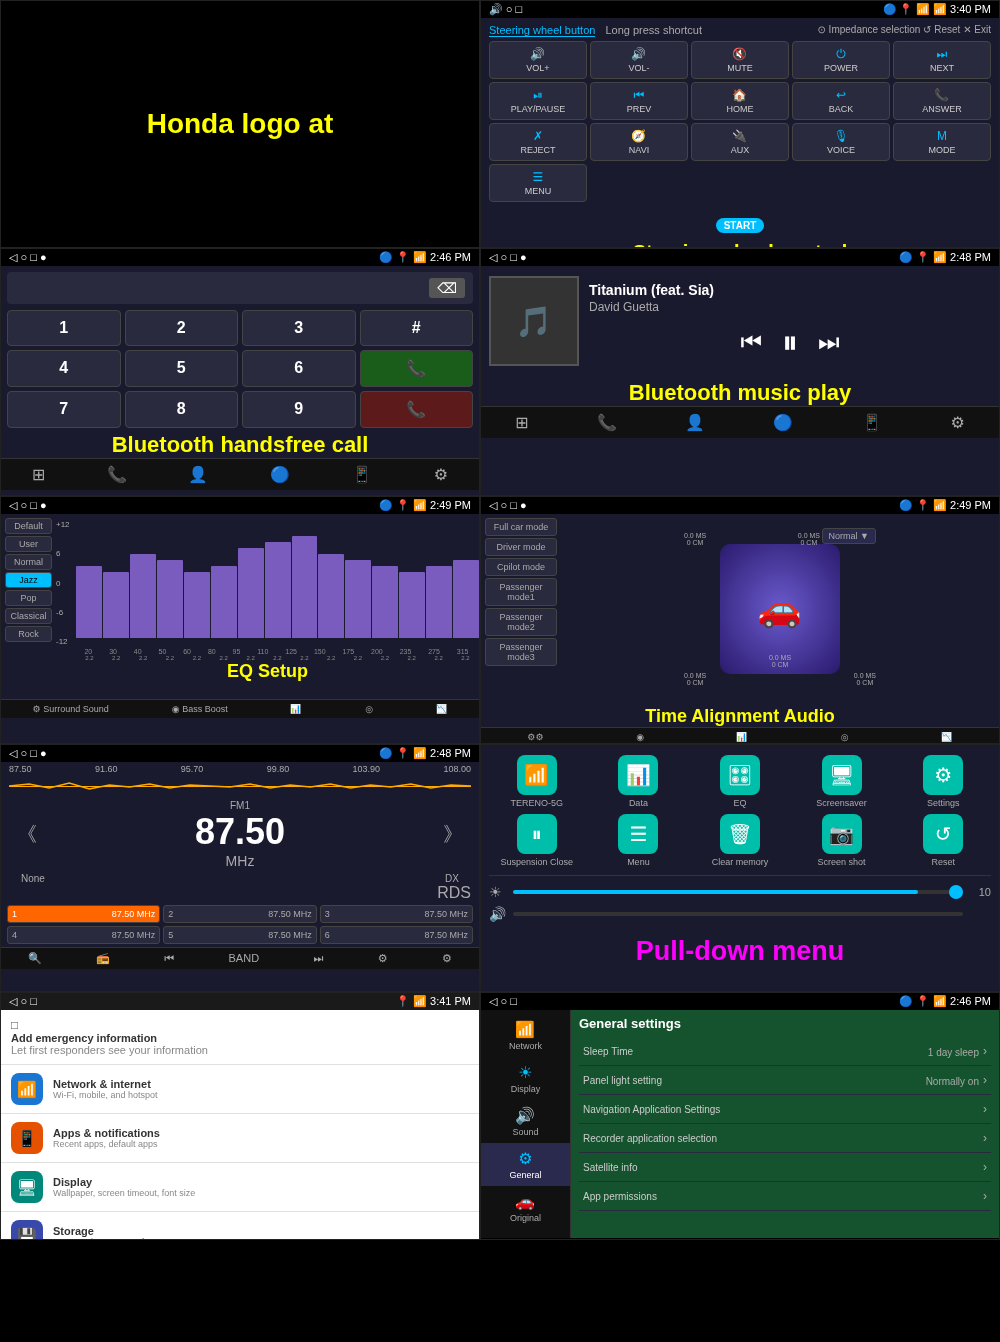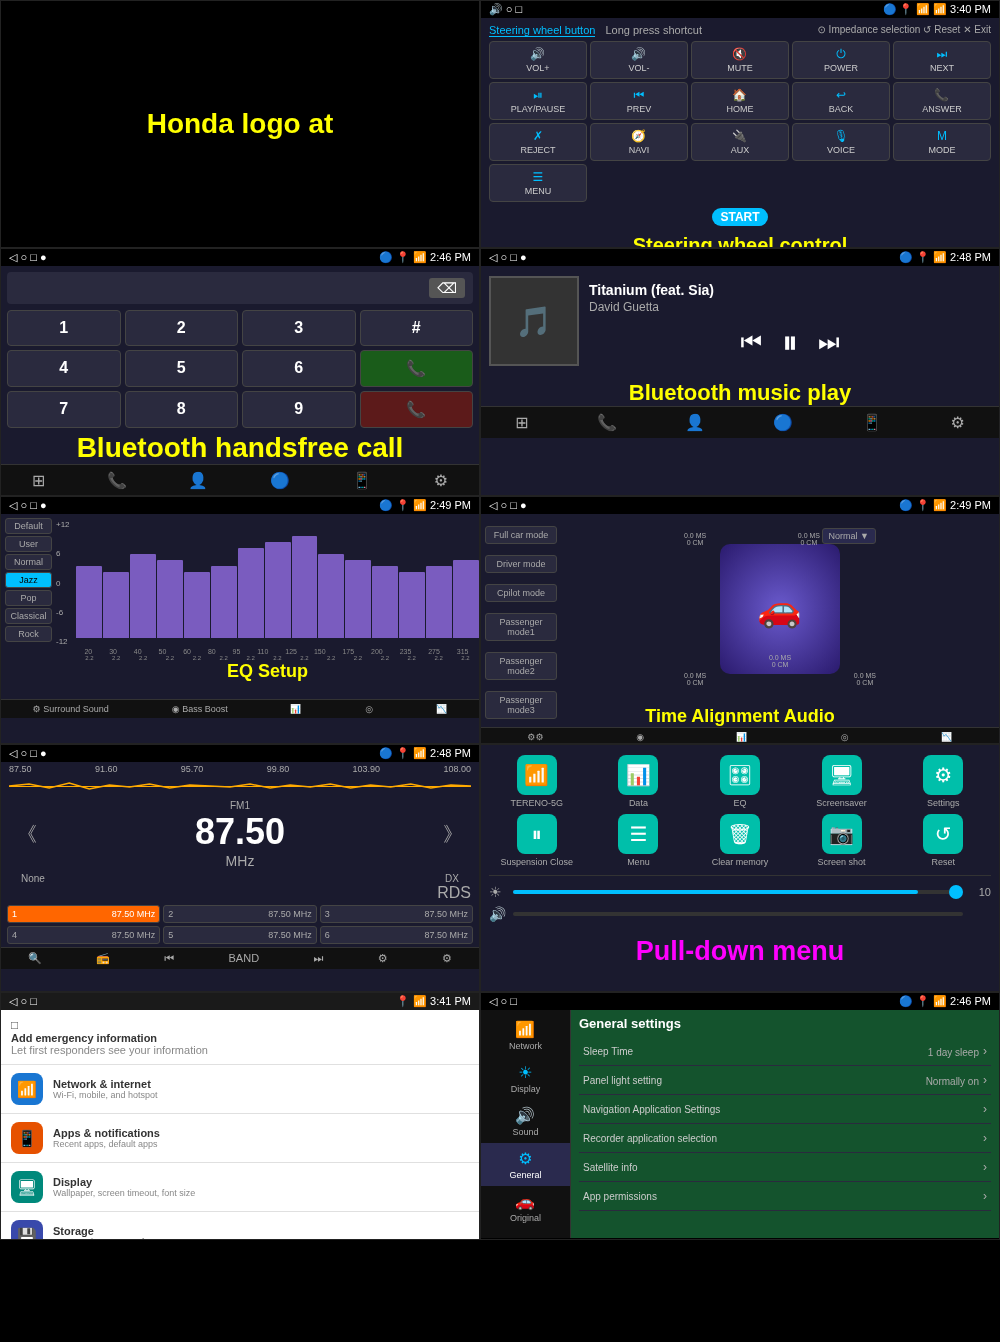--- a/index.html
+++ b/index.html
@@ -83,26 +83,26 @@
       align-items: center;
       justify-content: center;
       font-size: 9px;
       color: #ccc;
       gap: 2px;
     }
     .sw-btn .icon { font-size: 12px; color: #00bfff; }
     .start-badge {
       background: #00bfff;
       color: #fff;
-      font-size: 12px;
+      font-size: 10px;
       font-weight: bold;
       padding: 2px 8px;
       border-radius: 10px;
       display: inline-block;
-      margin-top: 2px;
+      margin-top: 12px;
     }
 
     
     .cell-3 {
       background: #1a1a2e;
     }
     .phone-status {
       background: #000;
       display: flex;
       justify-content: space-between;
@@ -140,21 +140,21 @@
       padding: 8px 4px;
       text-align: center;
       color: #fff;
       font-size: 16px;
       font-weight: bold;
     }
     .dial-btn.green { background: #1a5c1a; }
     .dial-btn.red { background: #5c1a1a; }
     .bt-label {
       color: #ffff00;
-      font-size: 28px;
+      font-size: 22px;
       font-weight: bold;
       text-align: center;
       margin-top: 4px;
     }
     .phone-bottom-bar {
       background: #111;
       display: flex;
       justify-content: space-around;
       padding: 6px 0;
       border-top: 1px solid #333;
@@ -303,22 +303,22 @@
       color: #fff;
     }
     .ta-container {
       display: flex;
       height: 190px;
     }
     .ta-left {
       width: 80px;
       display: flex;
       flex-direction: column;
-      gap: 11px;
-      padding: 12px 4px;
+      gap: 2px;
+      padding: 4px 4px;
       font-size: 9px;
     }
     .ta-mode {
       background: #2a2a3e;
       border: 1px solid #444;
       border-radius: 3px;
       padding: 3px 4px;
       color: #aaa;
       text-align: center;
     }

